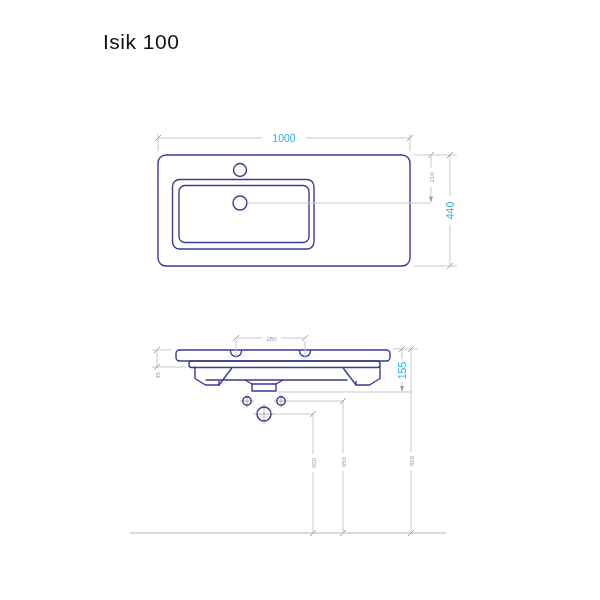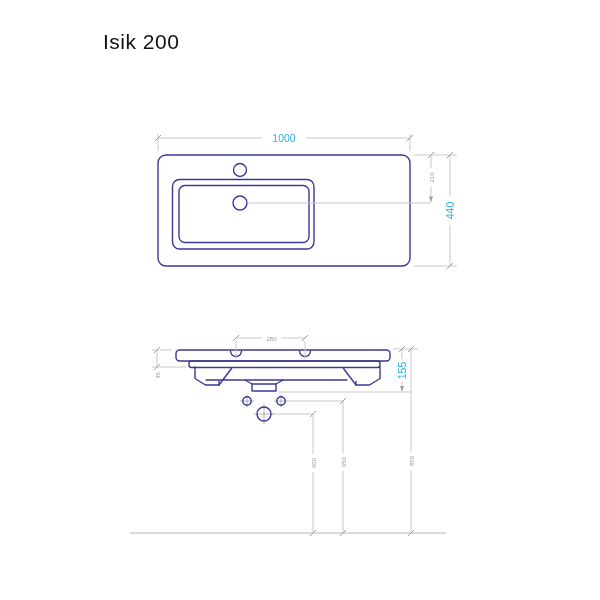--- a/index.html
+++ b/index.html
@@ -31,21 +31,21 @@
   .tick{stroke:var(--dim-tick);stroke-width:1;fill:none;}
   .arrow{fill:var(--dim-tick);stroke:none;}
   .floor{stroke:var(--floor-line);stroke-width:1.1;fill:none;}
   text{font-family:"Liberation Sans", sans-serif;}
   .t-primary{fill:var(--dim-text-primary);font-size:10.5px;}
   .t-secondary{fill:var(--dim-text-secondary);font-size:6px;}
 </style>
 </head>
 <body>
 
-<div class="title">Isik 200</div>
+<div class="title">Isik 100</div>
 
 <svg width="600" height="600" viewBox="0 0 600 600">
 
   <g>
 
     <rect x="158" y="155" width="252" height="111" rx="8" class="bl"></rect>
 
     <circle cx="240" cy="170" r="6.5" class="bl"></circle>
 
     <rect x="172.5" y="179.5" width="141.5" height="69.5" rx="7" class="bl"></rect>

